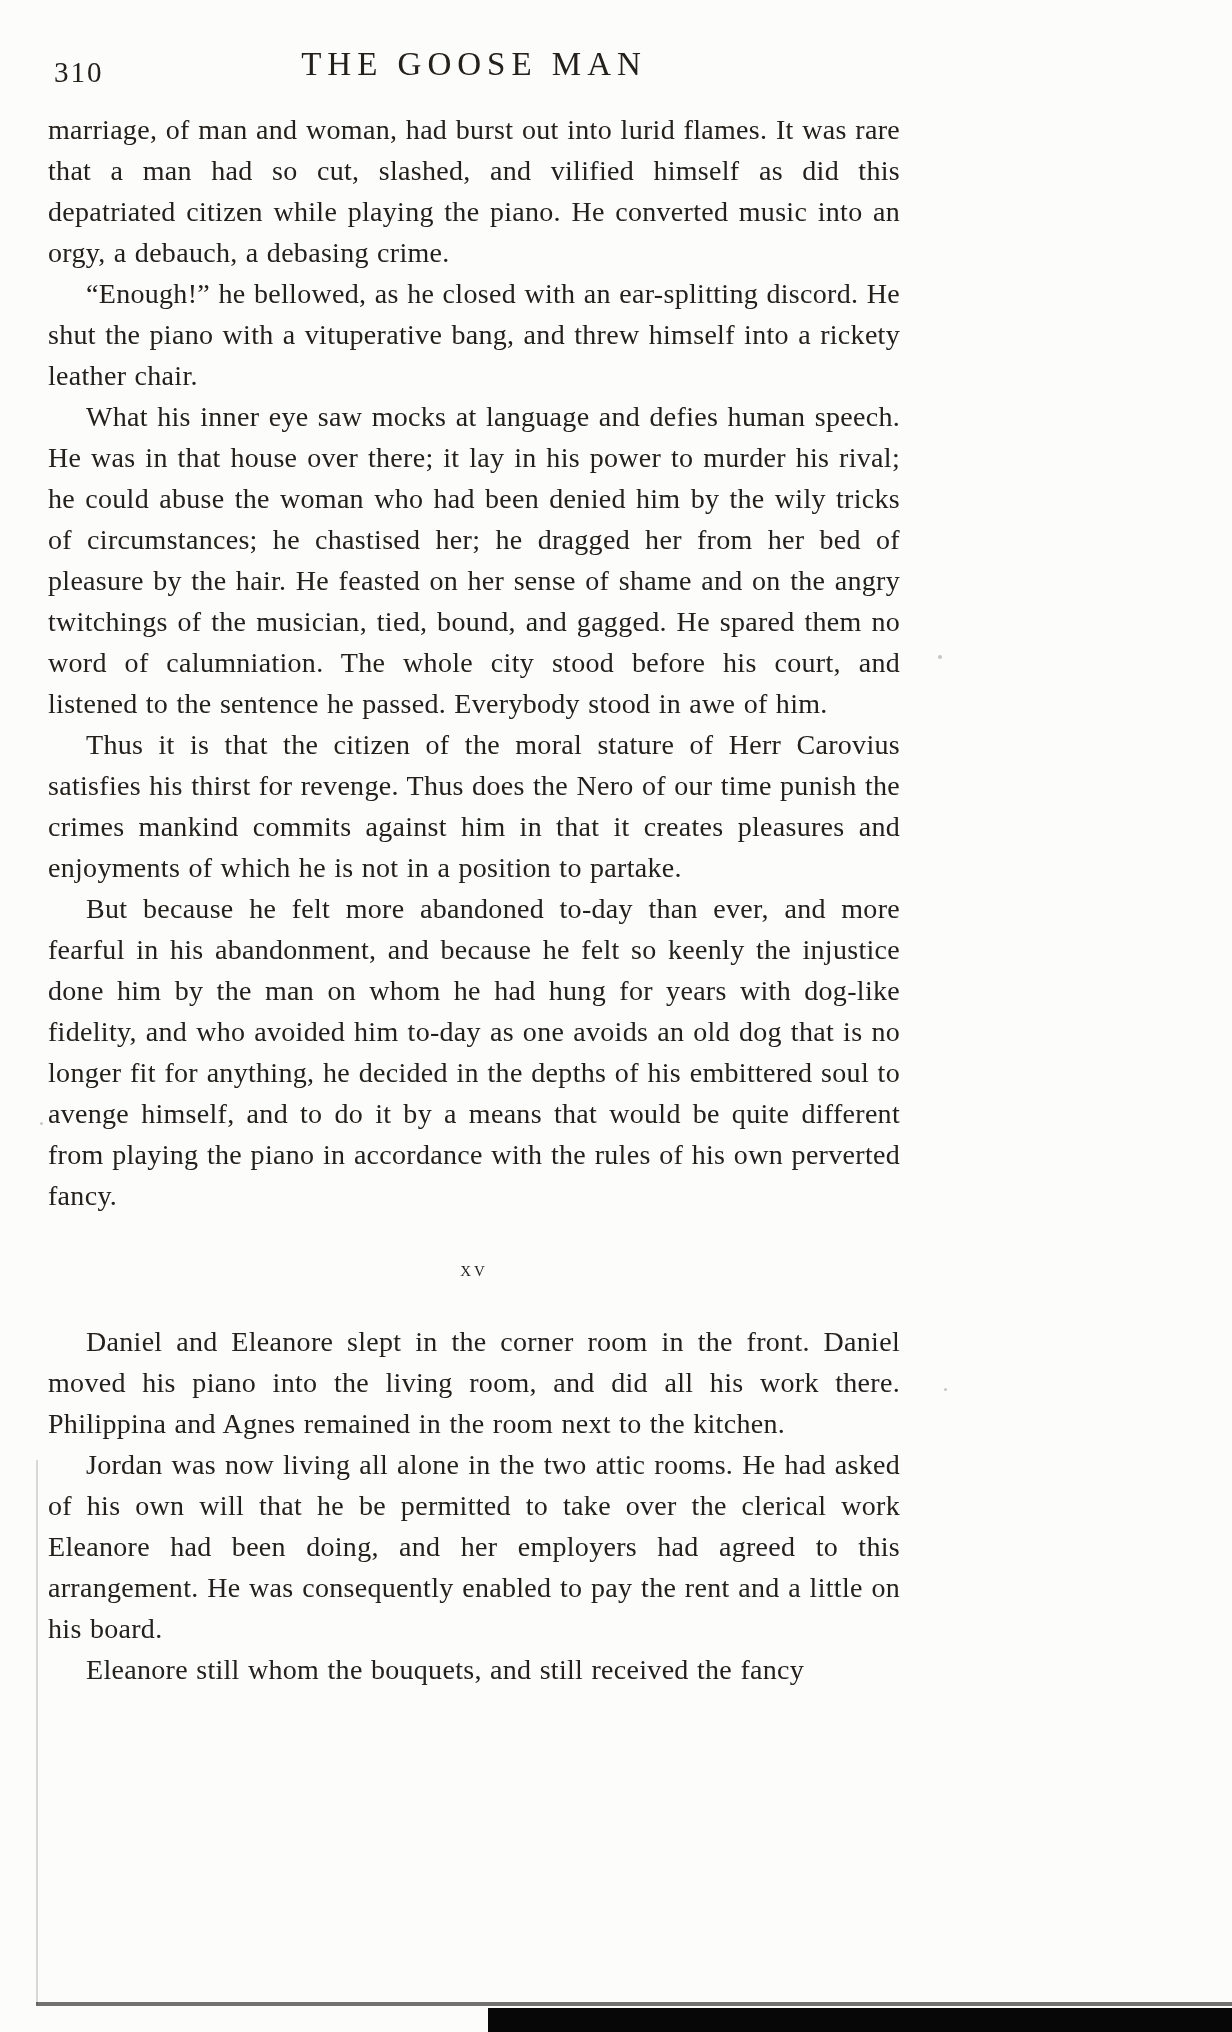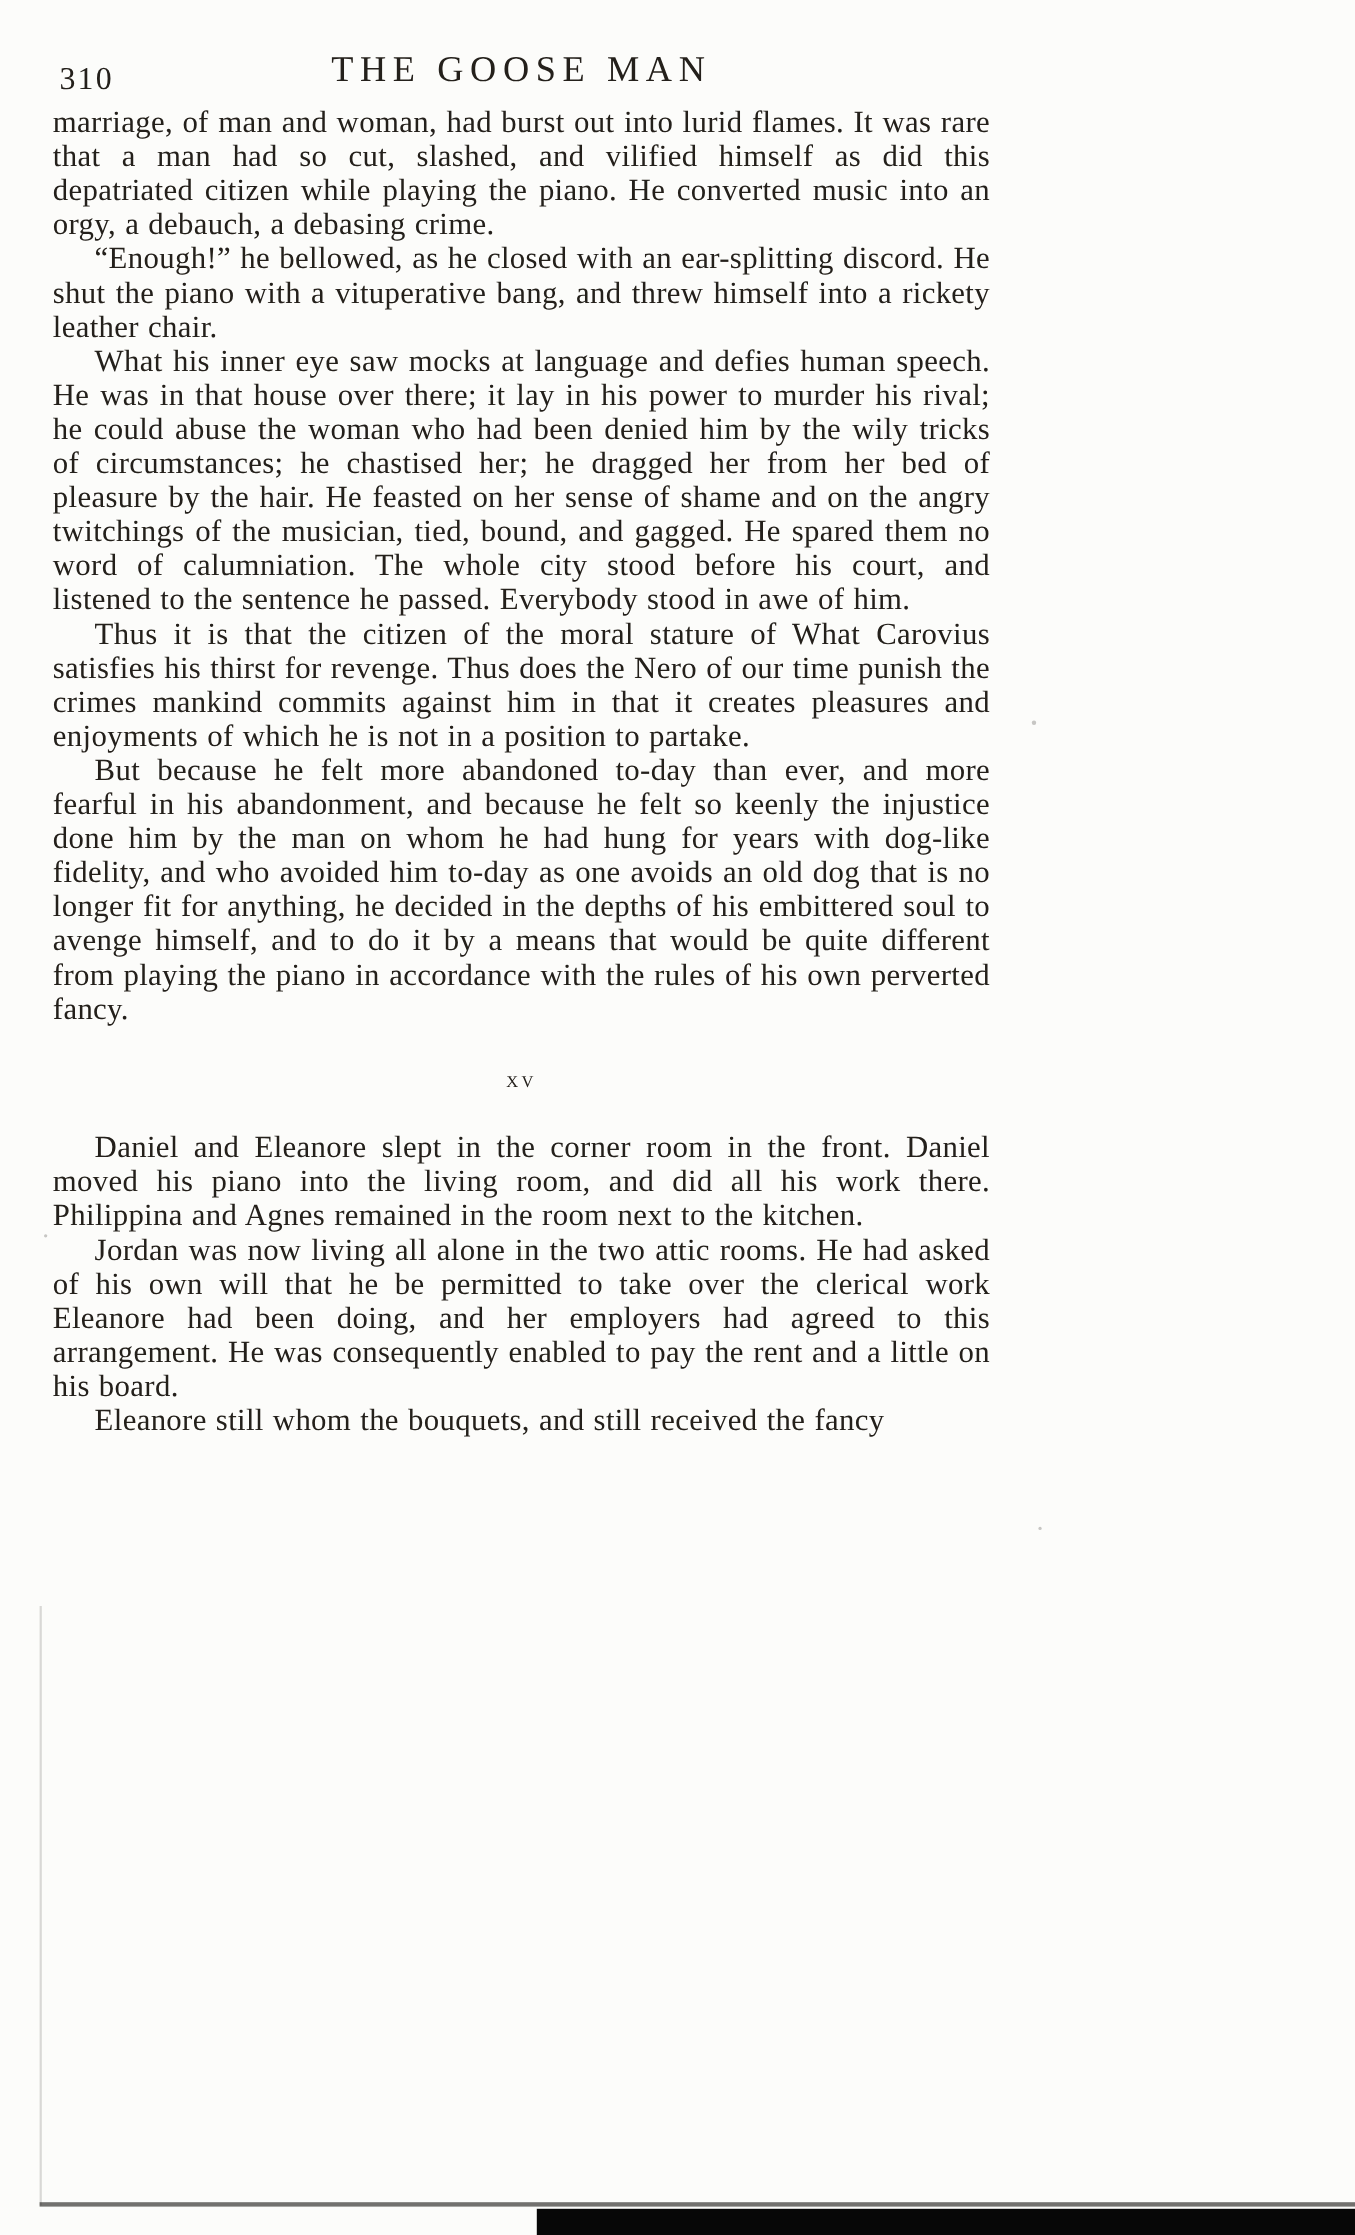--- a/index.html
+++ b/index.html
@@ -34,24 +34,24 @@
   .book-title{
     display:block;
     text-align:center;
     font-size:33px;
     letter-spacing:6px;
     font-weight:400;
   }
   .text-block{
     position:absolute;
     left:48px;
-    top:96px;
+    top:109px;
     width:852px;
     font-size:28px;
-    line-height:31px;
+    line-height:41px;
     letter-spacing:0.3px;
     word-spacing:1px;
     text-align:justify;
   }
   .para{
     text-indent:38px;
   }
   .para.no-indent{
     text-indent:0;
   }
@@ -105,21 +105,21 @@
 
   <header class="page-header">
     <span class="page-number">310</span>
     <span class="book-title">THE GOOSE MAN</span>
   </header>
 
   <main class="text-block">
     <p class="para no-indent">marriage, of man and woman, had burst out into lurid flames. It was rare that a man had so cut, slashed, and vilified himself as did this depatriated citizen while playing the piano. He converted music into an orgy, a debauch, a debasing crime.</p>
     <p class="para">“Enough!” he bellowed, as he closed with an ear-splitting discord. He shut the piano with a vituperative bang, and threw himself into a rickety leather chair.</p>
     <p class="para">What his inner eye saw mocks at language and defies human speech. He was in that house over there; it lay in his power to murder his rival; he could abuse the woman who had been denied him by the wily tricks of circumstances; he chastised her; he dragged her from her bed of pleasure by the hair. He feasted on her sense of shame and on the angry twitchings of the musician, tied, bound, and gagged. He spared them no word of calumniation. The whole city stood before his court, and listened to the sentence he passed. Everybody stood in awe of him.</p>
-    <p class="para">Thus it is that the citizen of the moral stature of What Carovius satisfies his thirst for revenge. Thus does the Nero of our time punish the crimes mankind commits against him in that it creates pleasures and enjoyments of which he is not in a position to partake.</p>
+    <p class="para">Thus it is that the citizen of the moral stature of Herr Carovius satisfies his thirst for revenge. Thus does the Nero of our time punish the crimes mankind commits against him in that it creates pleasures and enjoyments of which he is not in a position to partake.</p>
     <p class="para">But because he felt more abandoned to-day than ever, and more fearful in his abandonment, and because he felt so keenly the injustice done him by the man on whom he had hung for years with dog-like fidelity, and who avoided him to-day as one avoids an old dog that is no longer fit for anything, he decided in the depths of his embittered soul to avenge himself, and to do it by a means that would be quite different from playing the piano in accordance with the rules of his own perverted fancy.</p>
 
     <div class="chapter-heading">xv</div>
 
     <p class="para">Daniel and Eleanore slept in the corner room in the front. Daniel moved his piano into the living room, and did all his work there. Philippina and Agnes remained in the room next to the kitchen.</p>
     <p class="para">Jordan was now living all alone in the two attic rooms. He had asked of his own will that he be permitted to take over the clerical work Eleanore had been doing, and her employers had agreed to this arrangement. He was consequently enabled to pay the rent and a little on his board.</p>
     <p class="para">Eleanore still whom the bouquets, and still received the fancy</p>
   </main>
 
   <div class="scan-edge-line"></div>

